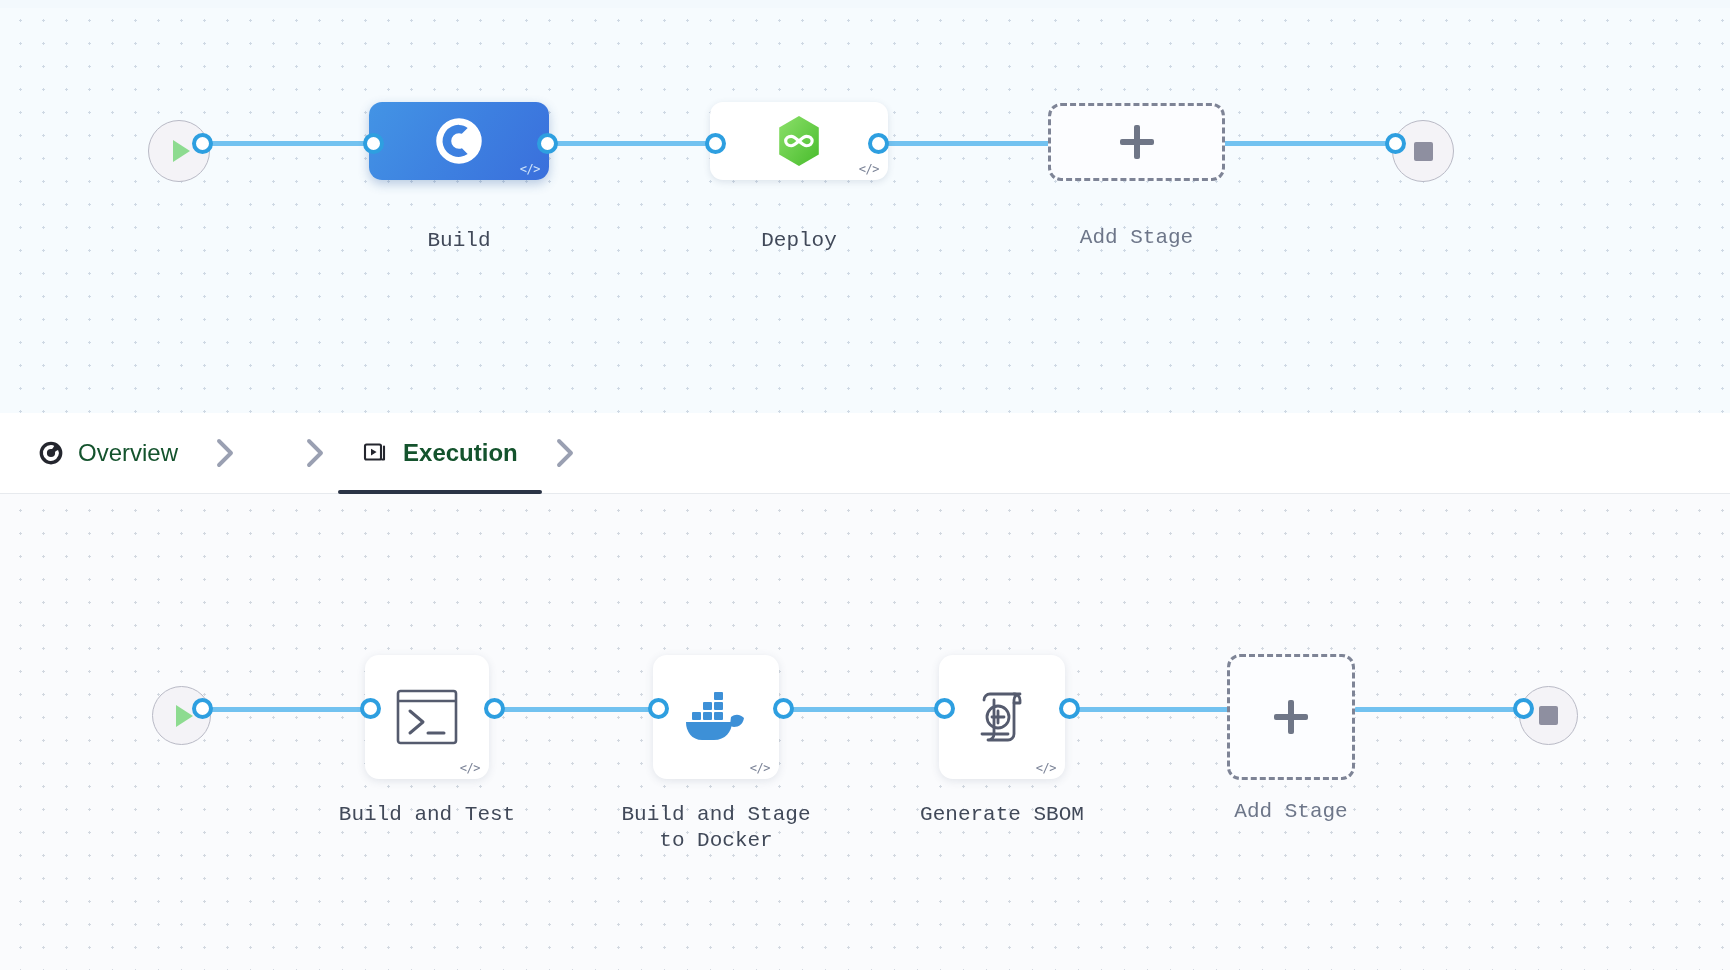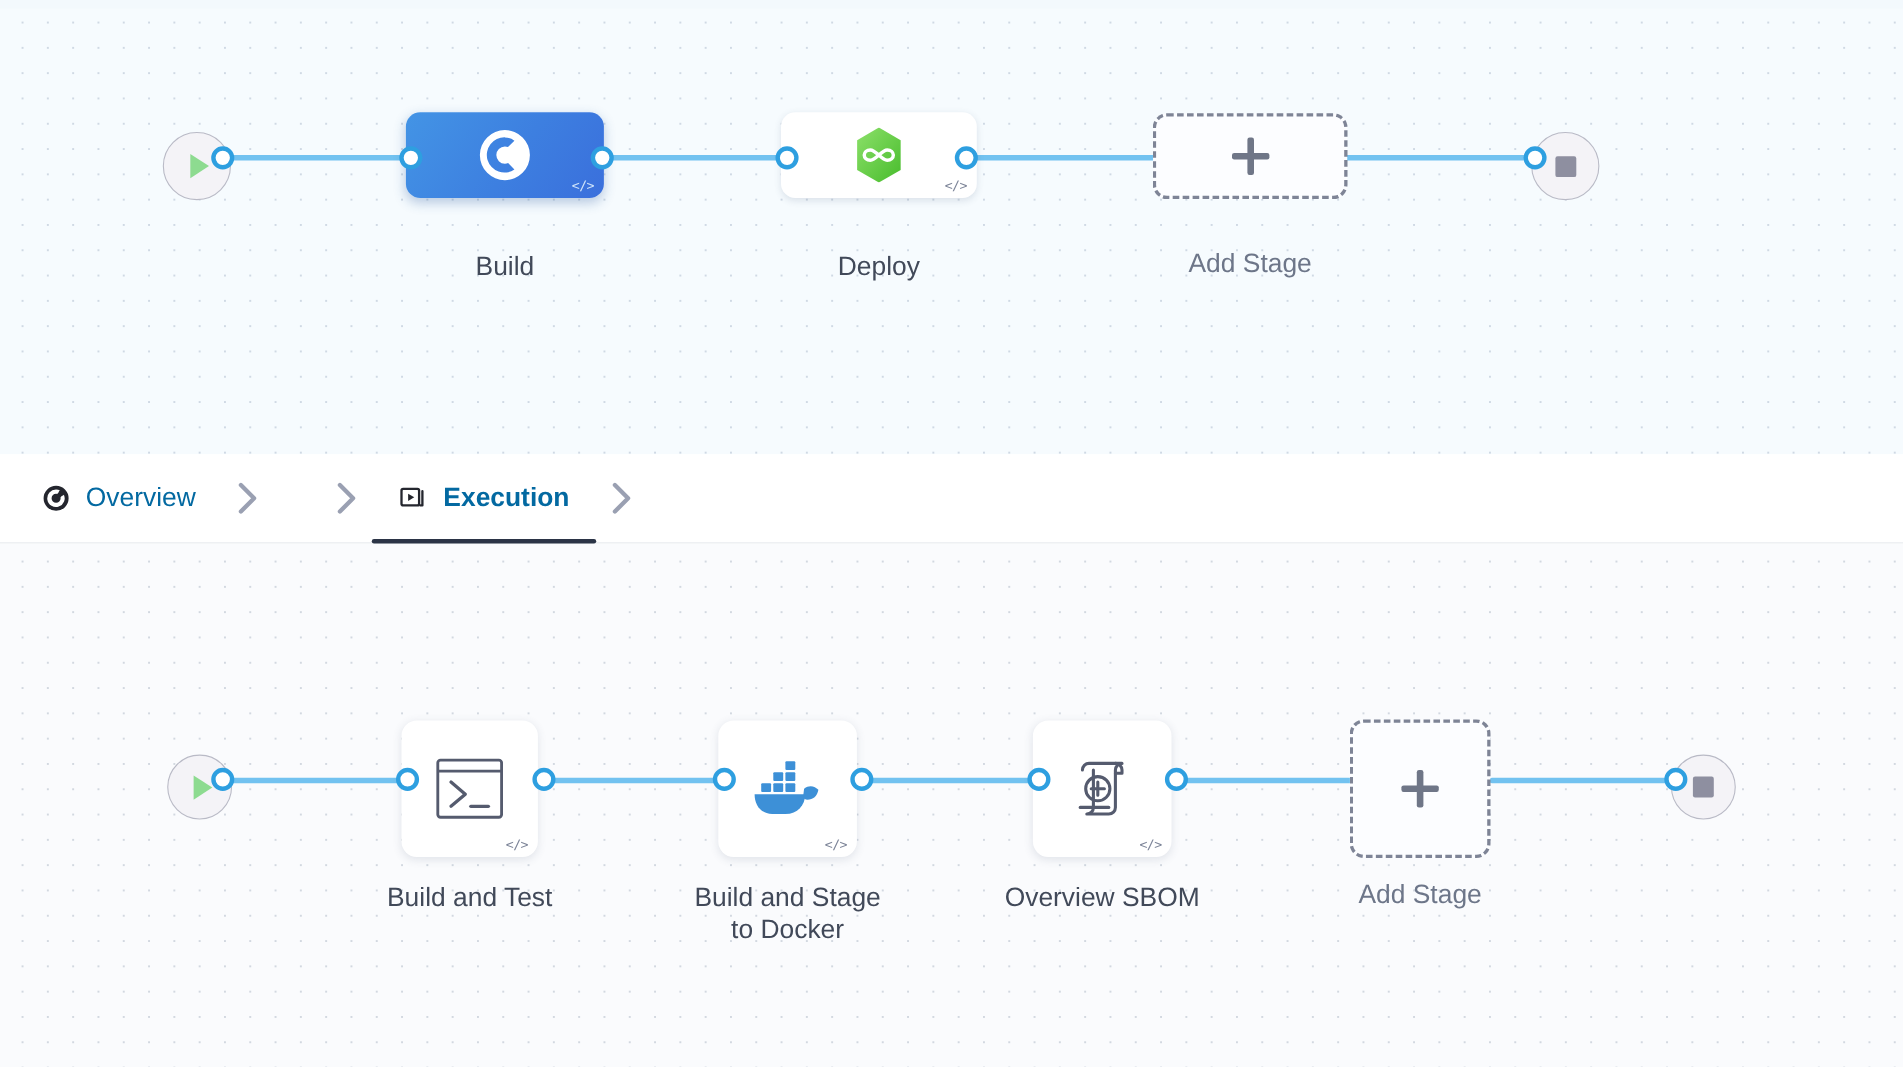--- a/index.html
+++ b/index.html
@@ -74,22 +74,23 @@
   .code-badge {
     position: absolute; right: 9px; bottom: 4px;
     font-family: "DejaVu Sans Mono", monospace;
     font-size: 12px; letter-spacing: -.5px;
   }
   .code-badge.on-blue { color: #cfe4fa; }
   .code-badge.on-white { color: #7b8397; }
 
   .node-label {
     position: absolute; text-align: center;
-    font-size: 24px; color: #414959; line-height: 1.22;
+    font-size: 21px; color: #414959; line-height: 1.22;
     z-index: 4;
+    font-family: Liberation Mono, monospace;
   }
   .node-label.muted { color: #6d7689; }
 
   
   .add-node {
     position: absolute; border-radius: 13px; z-index: 4;
     border: 3px dashed #7e8496; background: #fcfdff;
     display: flex; align-items: center; justify-content: center;
   }
   .plus { position: relative; width: 34px; height: 34px; }
@@ -102,21 +103,21 @@
   
   .tabbar {
     position: absolute; left: 0; top: 413px; width: 1730px; height: 81px;
     background: #ffffff; display: flex; align-items: center;
     border-bottom: 1px solid #e7eaee;
     z-index: 10;
   }
   .tab {
     display: flex; align-items: center; gap: 14px;
     height: 81px; padding: 0 2px; position: relative;
-    font-size: 24px; color: #0369a1;
+    font-size: 24px; color: #14532d;
   }
   .tab.active { font-weight: 700; }
   .tab.active::after {
     content: ""; position: absolute; left: -22px; right: -22px; bottom: 0;
     height: 4px; background: #2b3446; border-radius: 2px;
   }
   .tab-sep {
     color: #9aa0b2; font-size: 27px; line-height: 1;
     margin: 0 34px; display: flex; align-items: center;
   }
@@ -286,21 +287,21 @@
           <path d="M45 10a6 6 0 0 1 6 6v3H45"></path>
           <path d="M13 50h26"></path>
           <circle cx="29" cy="33" r="11"></circle>
           <path d="M29 27v12M23 33h12"></path>
         </g>
       </svg>
       <span class="code-badge on-white">&lt;/&gt;</span>
     </div>
     <div class="port" style="left:934px; top:204px;"></div>
     <div class="port" style="left:1059px; top:204px;"></div>
-    <div class="node-label" style="left:893px; top:308px; width:218px;">Overview SBOM</div>
+    <div class="node-label" style="left:893px; top:308px; width:218px;">Generate SBOM</div>
 
     <div class="add-node" style="left:1227px; top:160px; width:128px; height:126px;">
       <div class="plus"></div>
     </div>
     <div class="node-label muted" style="left:1182px; top:305px; width:218px;">Add Stage</div>
 
     <div class="port" style="left:1513px; top:204px;"></div>
     <div class="terminal" style="left:1519px; top:192px; width:59px; height:59px;">
       <div class="stop-sq"></div>
     </div>

